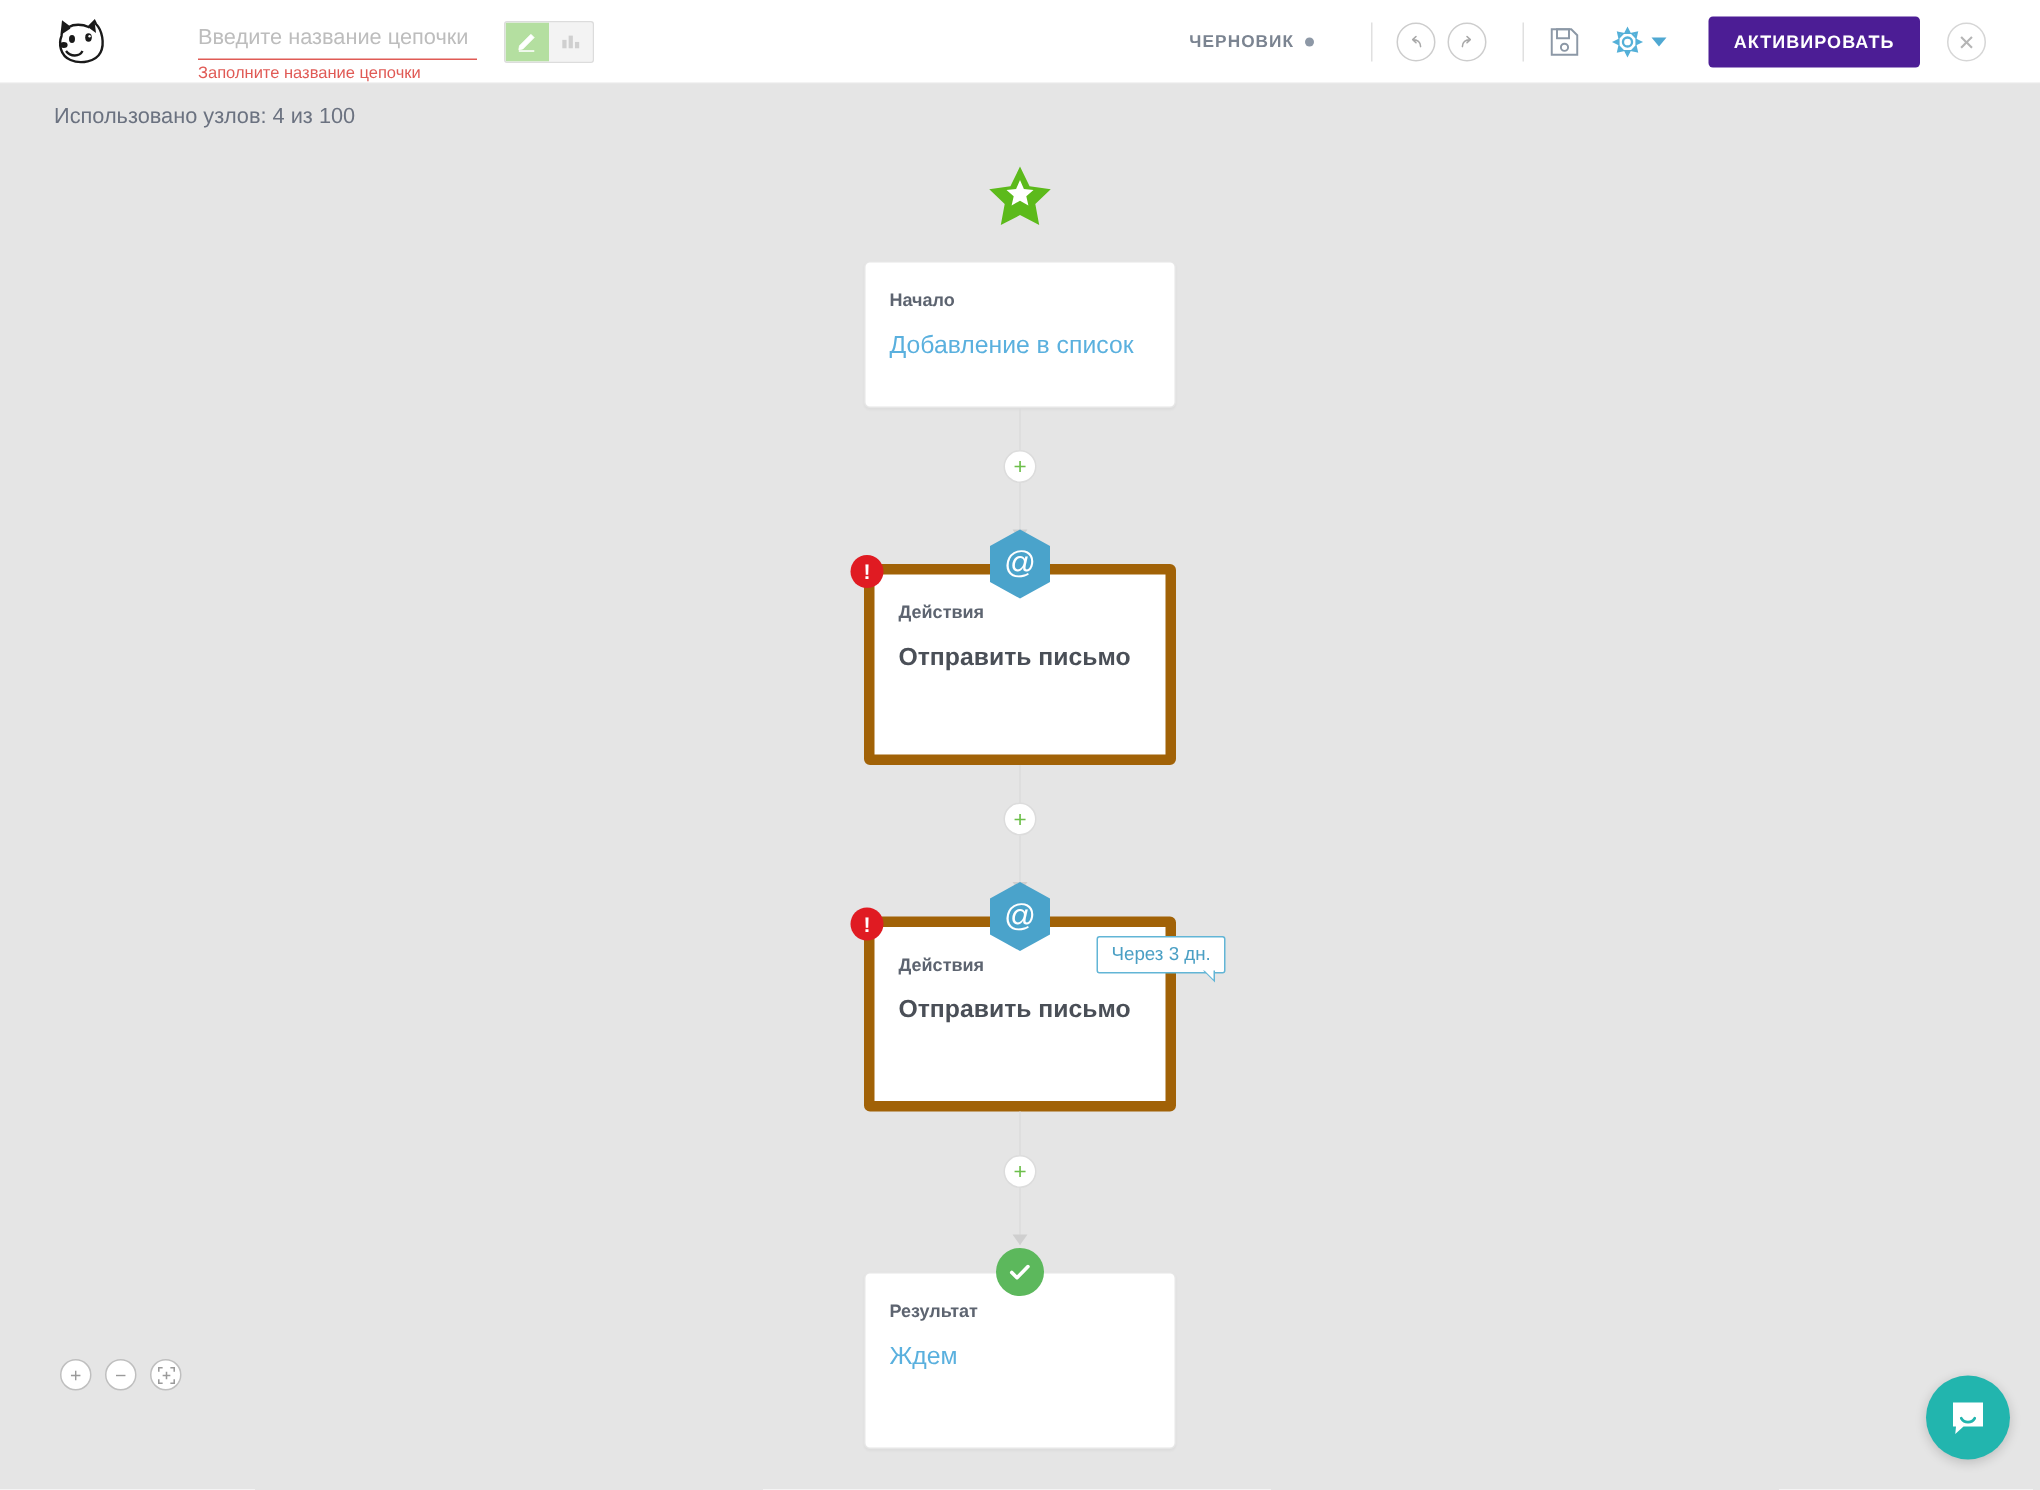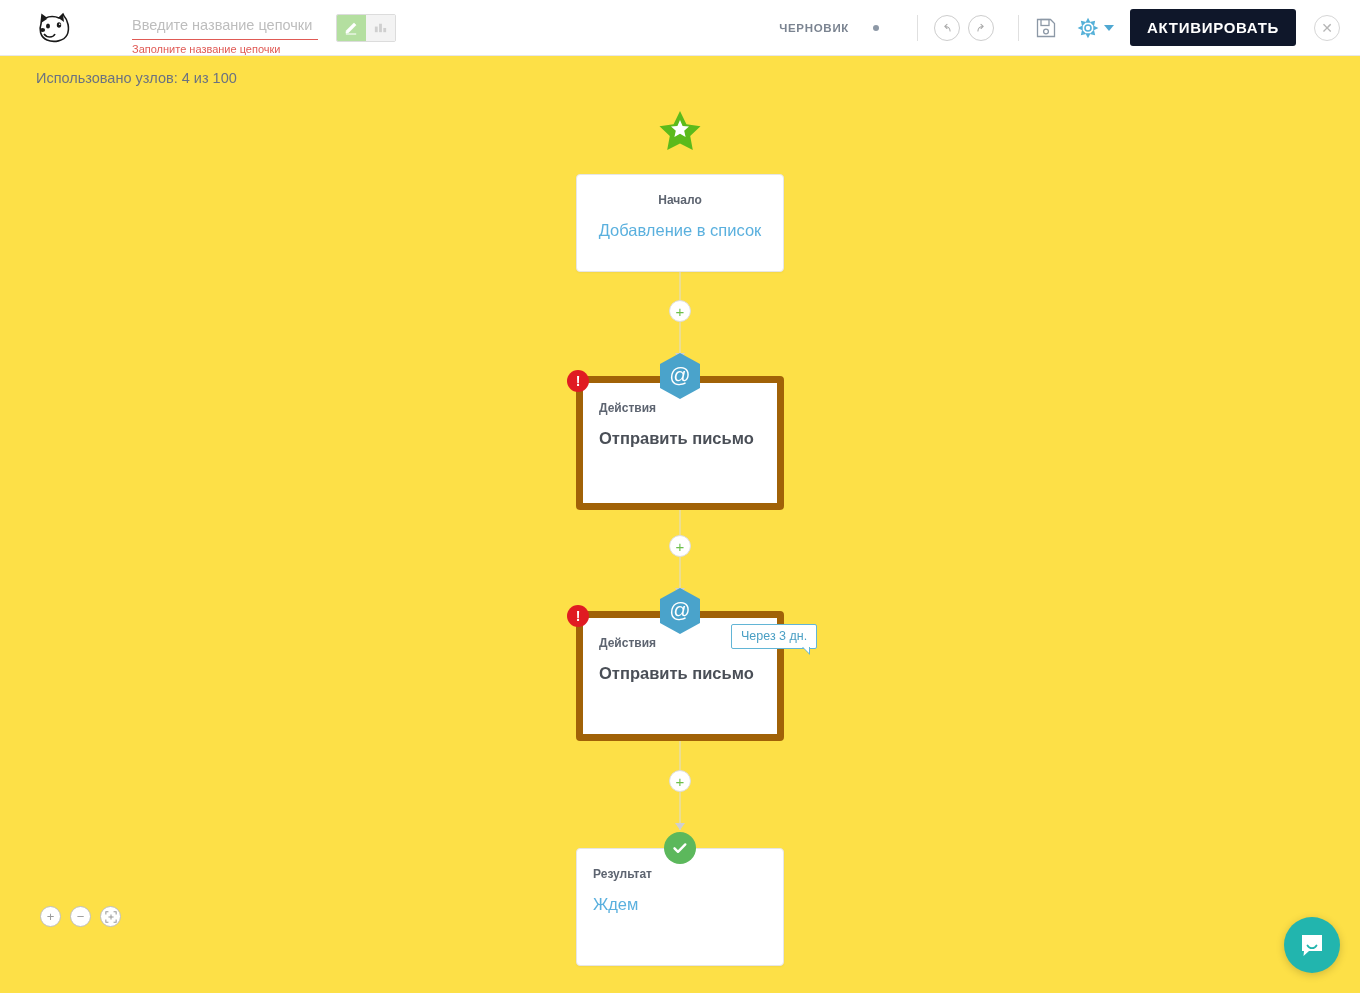--- a/index.html
+++ b/index.html
@@ -13,21 +13,21 @@
   }
 
   
   .header {
     position: relative;
     height: 56px;
     background: #ffffff;
     border-bottom: 1px solid #e8e8e8;
     display: flex;
     align-items: center;
-    padding: 0 20px 0 34px;
+    padding: 0 36px 0 34px;
   }
   .logo {
     width: 42px; height: 34px;
     flex: 0 0 auto;
     display: flex; align-items: center; justify-content: center;
   }
   .title-wrap {
     position: relative;
     margin-left: 56px;
     width: 186px;
@@ -78,21 +78,21 @@
     align-items: center;
     gap: 0;
   }
   .status-label {
     font-size: 11.5px;
     letter-spacing: 0.7px;
     font-weight: bold;
     color: #7b8491;
     display: flex;
     align-items: center;
-    gap: 24px;
+    gap: 7px;
     margin-right: 22px;
     margin-left: 28px;
   }
   .status-dot {
     width: 6px; height: 6px; border-radius: 50%;
     background: #8d98a6;
     display: inline-block;
   }
   .vdiv {
     width: 1px; height: 26px;
@@ -117,50 +117,51 @@
   }
   .gear-wrap { display: flex; align-items: center; gap: 5px; margin-right: 16px; margin-left: 12px;}
   .caret {
     width: 0; height: 0;
     border-left: 5px solid transparent;
     border-right: 5px solid transparent;
     border-top: 6px solid #4fa8d2;
     cursor: pointer;
   }
   .activate-btn {
-    background: #0f172a;
+    background: #4c1d95;
     color: #fff;
     border: none;
     border-radius: 3px;
-    font-size: 15px;
+    font-size: 12px;
     font-weight: bold;
     letter-spacing: 0.7px;
     padding: 10px 17px;
     cursor: pointer;
     font-family: "Liberation Sans", sans-serif;
+    margin-left: 12px;
   }
   .close-btn {
     margin-left: 18px;
     width: 26px; height: 26px;
     border-radius: 50%;
     border: 1px solid #d6d6d6;
     background: #fff;
     color: #b5b5b5;
     display: flex; align-items: center; justify-content: center;
     cursor: pointer;
     font-size: 14px;
     padding: 0;
   }
 
   
   .canvas {
     position: relative;
     width: 1360px;
     height: 937px;
-    background: #fde047;
+    background: #e5e5e5;
     overflow: hidden;
   }
   .node-counter {
     position: absolute;
     left: 36px; top: 14px;
     font-size: 14.5px;
     color: #6b7280;
   }
 
   
@@ -438,21 +439,21 @@
 
   <div class="flow">
 
     <div class="badge-star" style="top:-6px;">
       <svg width="44" height="42" viewBox="0 0 44 42">
         <path d="M22 1 L28.4 14.2 L42.5 16.2 L32.2 26 L34.8 40 L22 33.4 L9.2 40 L11.8 26 L1.5 16.2 L15.6 14.2 Z" fill="#5cba1b"></path>
         <path d="M22 10 L24.6 16 L31 16.6 L26.2 20.8 L27.6 27 L22 23.8 L16.4 27 L17.8 20.8 L13 16.6 L19.4 16 Z" fill="#ffffff"></path>
       </svg>
     </div>
 
-    <div class="card" style="top:58px; height:98px;text-align:center;">
+    <div class="card" style="top:58px; height:98px;">
       <div class="card-kind">Начало</div>
       <div class="card-title">Добавление в список</div>
     </div>
 
     <div class="connector" style="top:156px; height:38px;"></div>
     <div class="plus-node" style="top:184px;">+</div>
     <div class="connector" style="top:206px; height:38px;"></div>
     <div class="arrow-head" style="top:237px;"></div>
 
     <div class="badge-hex" style="top:236px;">

